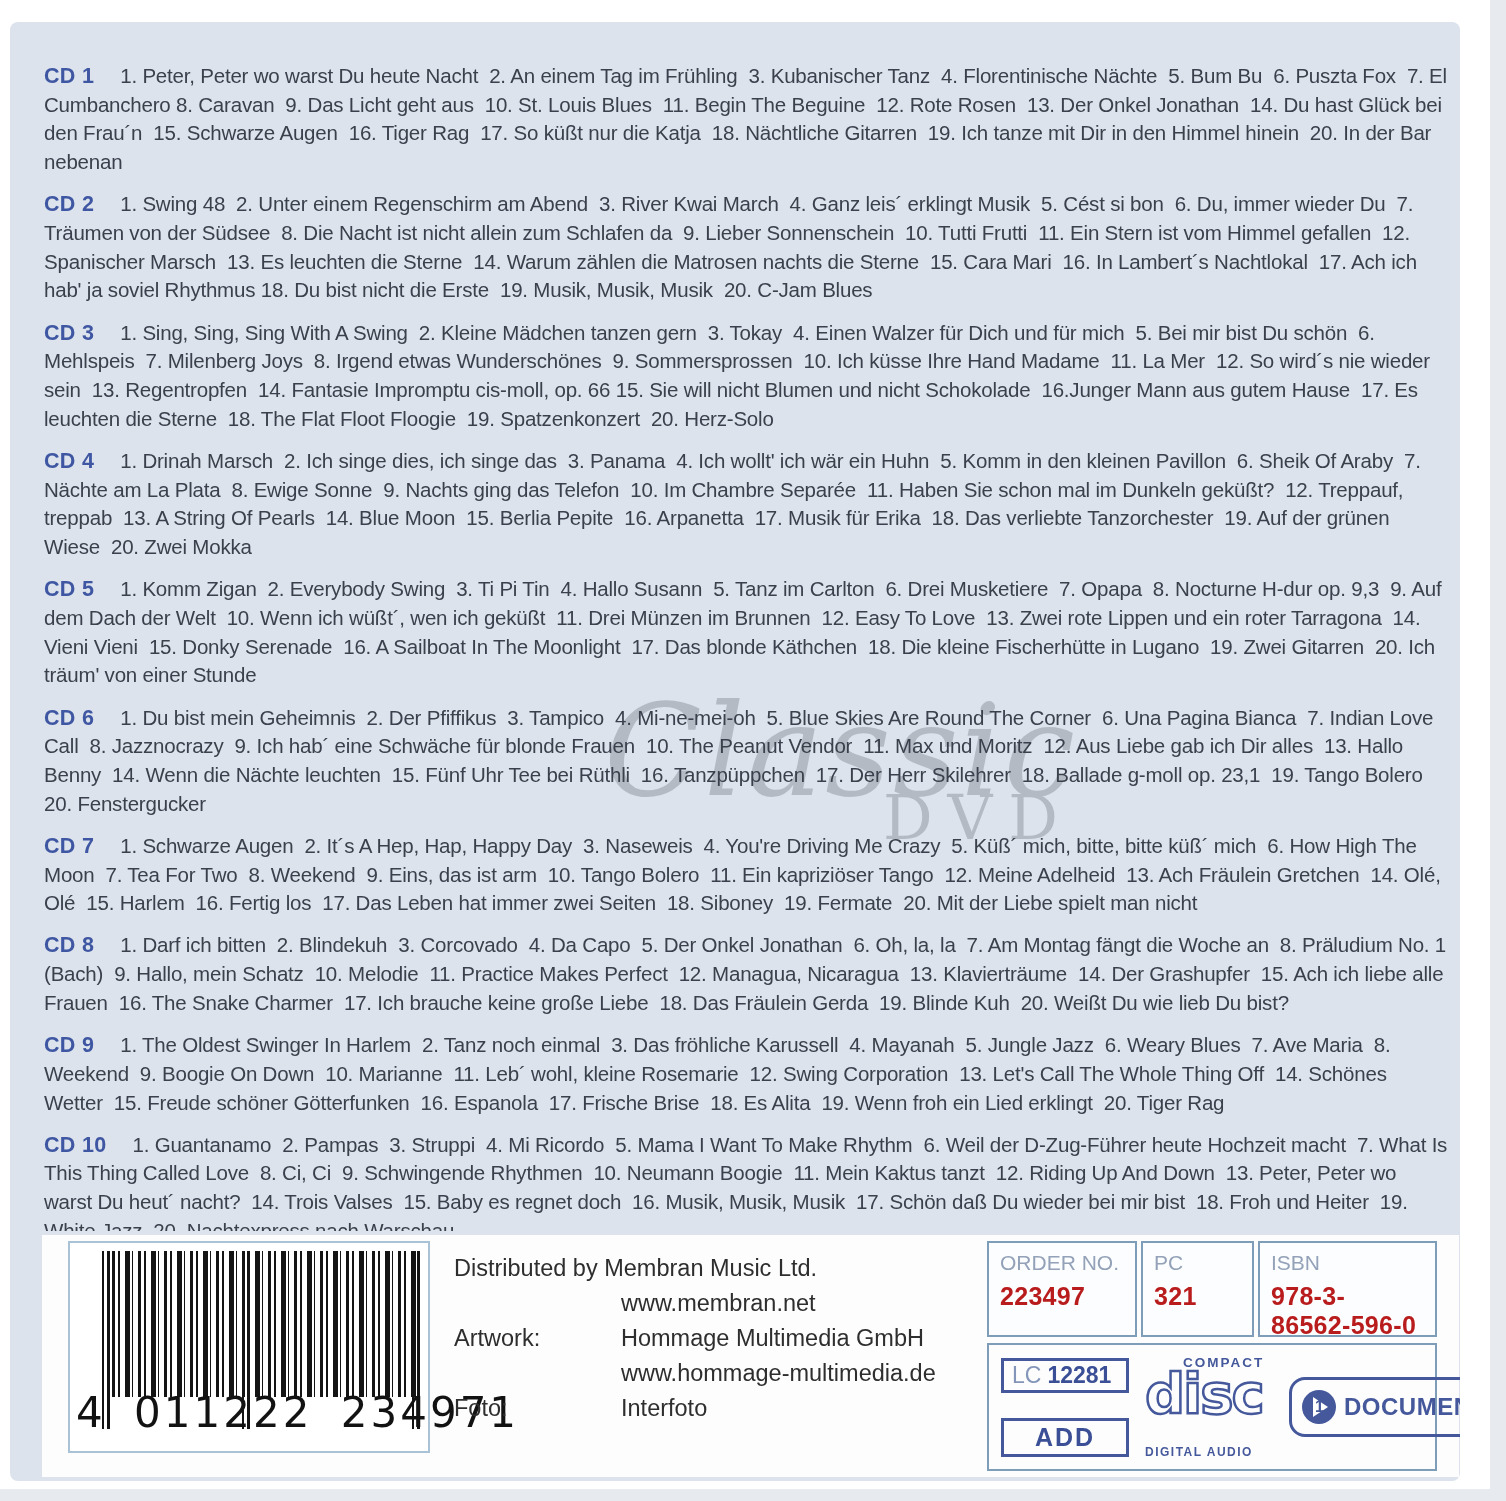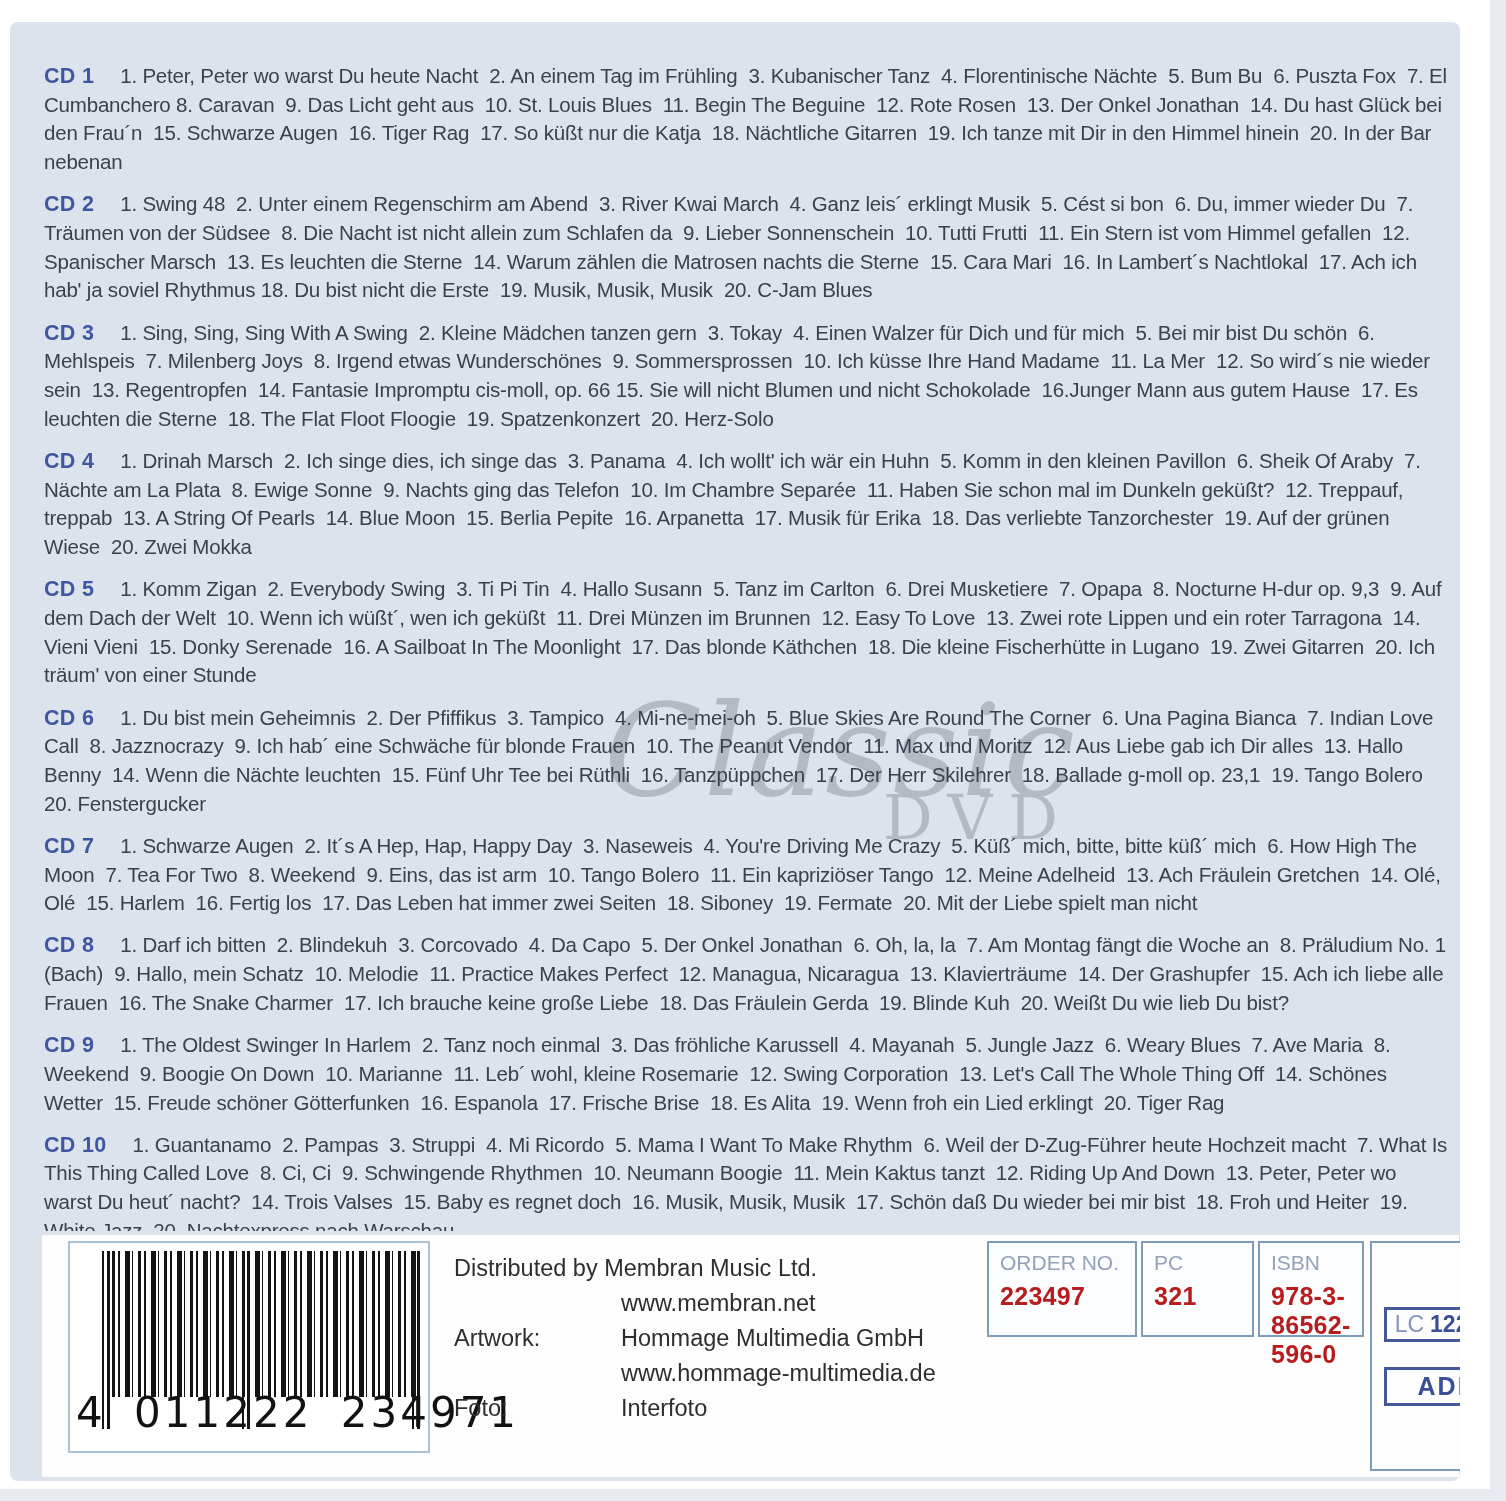--- a/index.html
+++ b/index.html
@@ -68,21 +68,21 @@
   
   .dist{
     position:absolute;left:412px;top:16px;width:540px;
     color:#2e2e2e;font-size:23.5px;line-height:35px;
   }
   .d-row{display:flex;}
   .d-row .lbl{width:167px;flex:none;}
   .d-row .val{flex:1;}
   
   .codes{position:absolute;right:22px;top:6px;width:450px;height:230px;
-    display:flex;flex-direction:row;gap:6px;box-sizing:border-box;}
+    display:flex;flex-direction:column;gap:6px;box-sizing:border-box;}
   .codes-top{display:flex;gap:4px;height:96px;}
   .code-box{
     border:2px solid #7e9db9;background:#fcfdfe;box-sizing:border-box;
     padding:8px 11px;
   }
   .code-box.order{width:150px;}
   .code-box.pc{width:113px;}
   .code-box.isbn{flex:1;}
   .code-label{color:#93a2b8;font-size:21px;}
   .code-value{color:#b91c1c;font-weight:bold;font-size:25px;margin-top:7px;letter-spacing:0.3px;}

